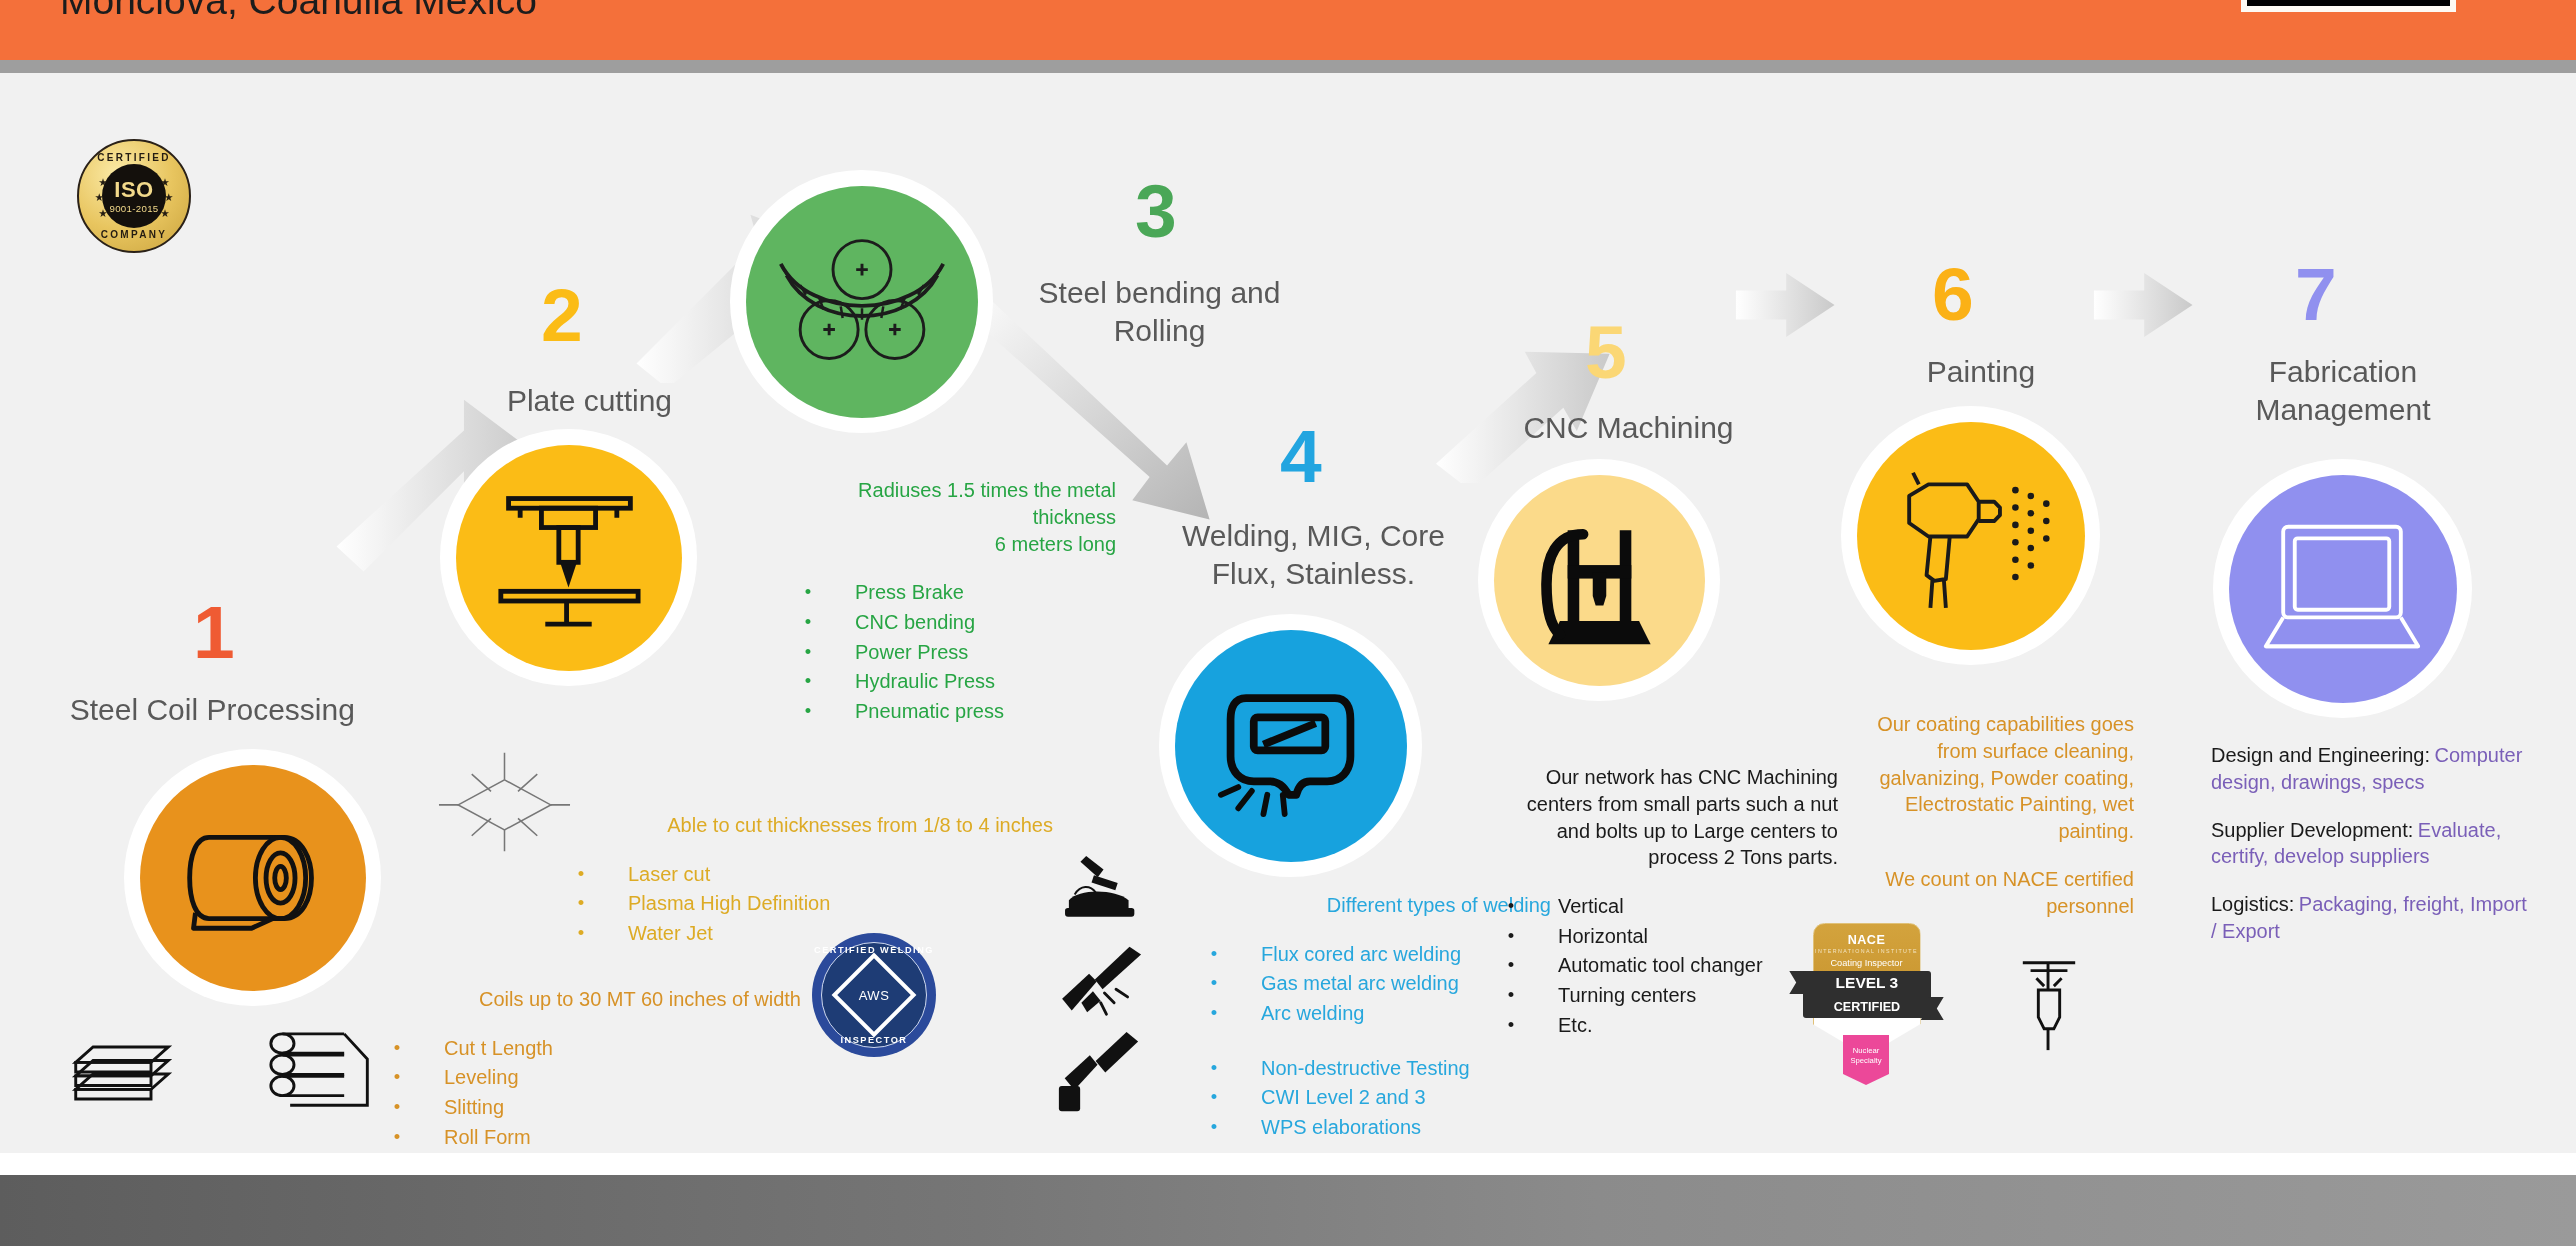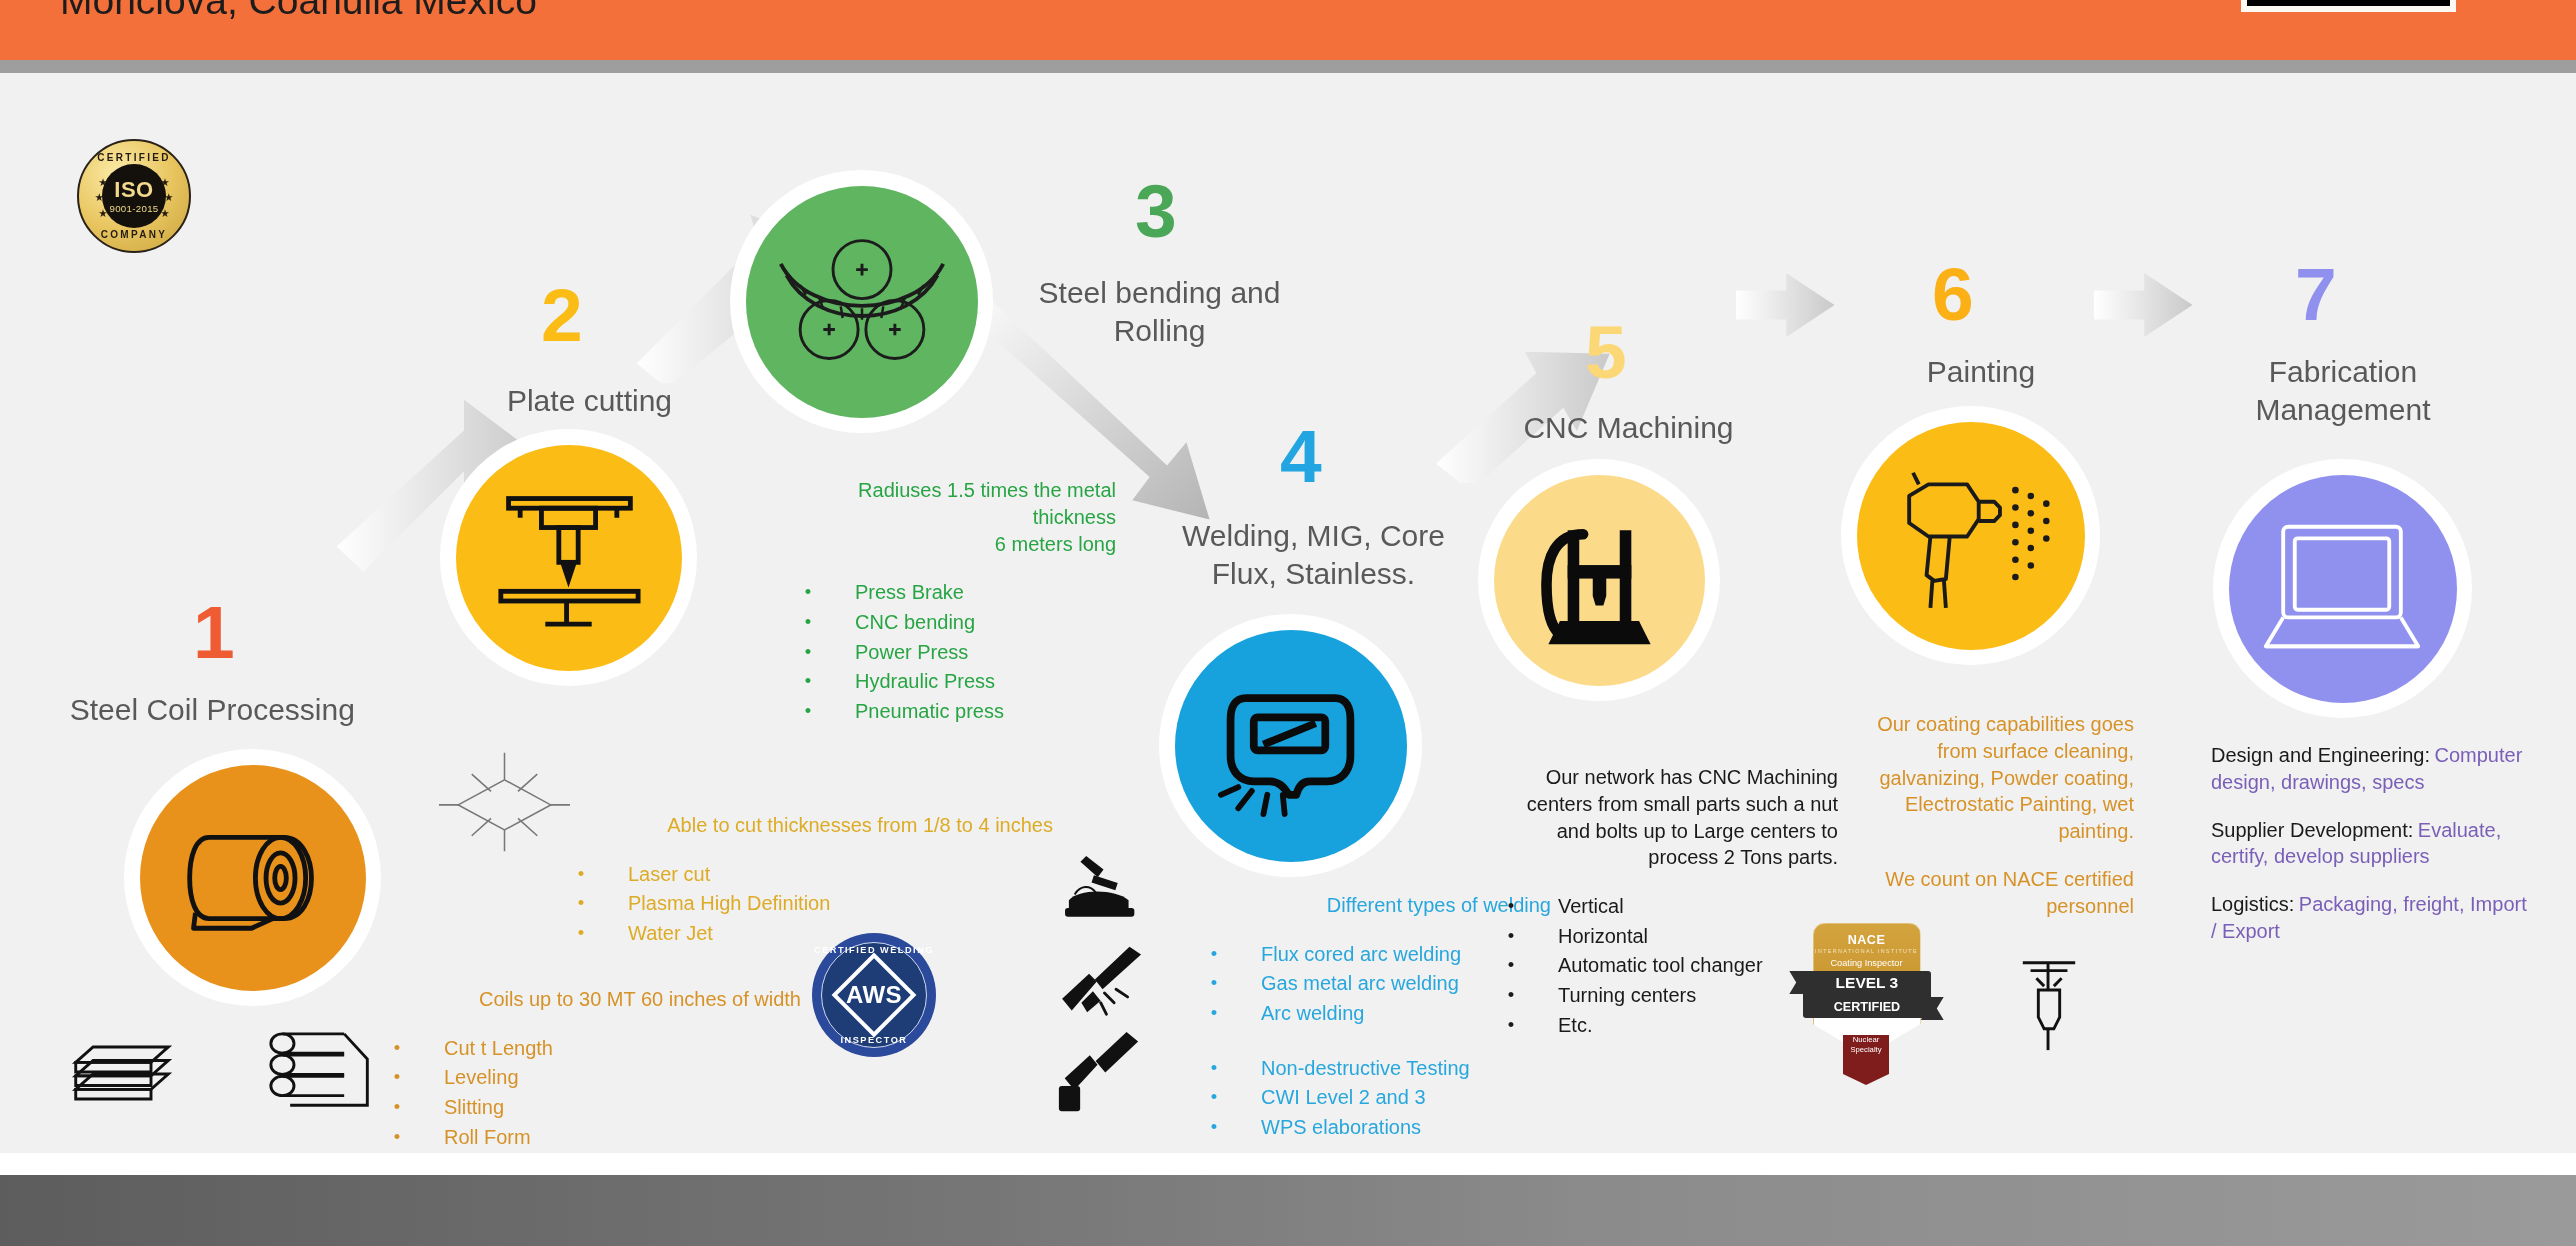--- a/index.html
+++ b/index.html
@@ -121,21 +121,21 @@
     position: absolute; left: 8.7px; top: 8.7px; right: 8.7px; bottom: 8.7px;
     border-radius: 50%; border: 1.9px solid #cfd9ef; background: #1e3c75;
   }
   .aws-diamond {
     position: relative; width: 60px; height: 60px; transform: rotate(45deg);
     border: 4.8px solid #ffffff;
   }
   .aws-txt {
     position: absolute; left: 0; top: 0; width: 124px; height: 124px;
     display: flex; align-items: center; justify-content: center;
-    color: #fff; font-size: 24px; font-weight: bold; letter-spacing: 0.5px;
+    color: #fff; font-size: 13px; font-weight: normal; letter-spacing: 0.5px;
   }
   .aws-top, .aws-bot {
     position: absolute; width: 100%; text-align: center; color: #fff;
     font-size: 9.2px; font-weight: bold; letter-spacing: 1.5px;
   }
   .aws-top { top: 11.6px; }
   .aws-bot { bottom: 11.6px; }
 
   .nace { position: absolute; width: 135px; height: 162px; }
   .nace-shield {
@@ -158,22 +158,22 @@
     color: #fff; font-size: 9.2px;
   }
   .nace-band1, .nace-band2 {
     position: absolute; left: 3.9px; width: 128px; background: #2f2f2f;
     color: #fff; text-align: center; border-radius: 2.9px;
   }
   .nace-band1 { top: 48px; height: 32px; line-height: 24px; font-size: 15.5px; font-weight: bold; }
   .nace-band2 { top: 74px; height: 21px; line-height: 21px; font-size: 12.6px; font-weight: bold; }
   .nace-tail {
     position: absolute; left: 44px; top: 112px; width: 46px; height: 50px;
-    background: #7f1d1d; clip-path: polygon(0 0,100% 0,100% 78%,50% 100%,0 78%);
-    color: #fff; font-size: 7.7px; text-align: center; padding-top: 0; line-height: 1.25;
+    background: #ec4899; clip-path: polygon(0 0,100% 0,100% 78%,50% 100%,0 78%);
+    color: #fff; font-size: 7.7px; text-align: center; padding-top: 11px; line-height: 1.25;
   }
   .nace-flag-l, .nace-flag-r { position: absolute; width: 23px; height: 23px; background:#2f2f2f; }
   .nace-flag-l { left: -9.7px; top: 48px; clip-path: polygon(0 0,100% 0,70% 50%,100% 100%,0 100%,30% 50%); }
   .nace-flag-r { right: -9.7px; top: 74px; clip-path: polygon(0 0,100% 0,70% 50%,100% 100%,0 100%,30% 50%); }
 
   .deco { position: absolute; }
 </style>
 </head>
 <body>
 

